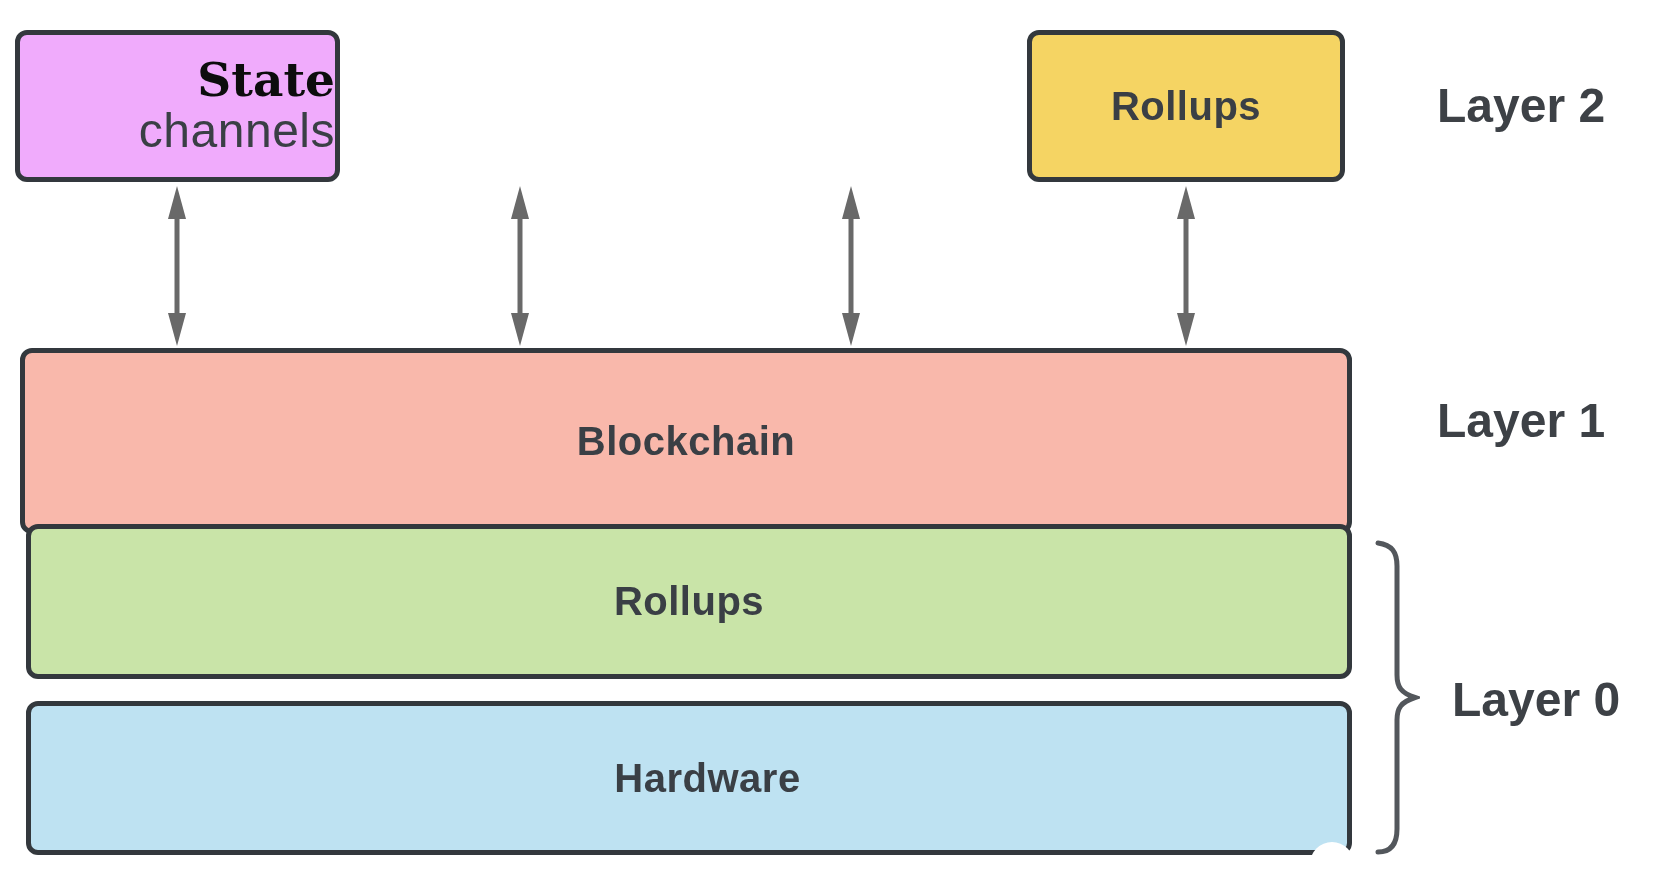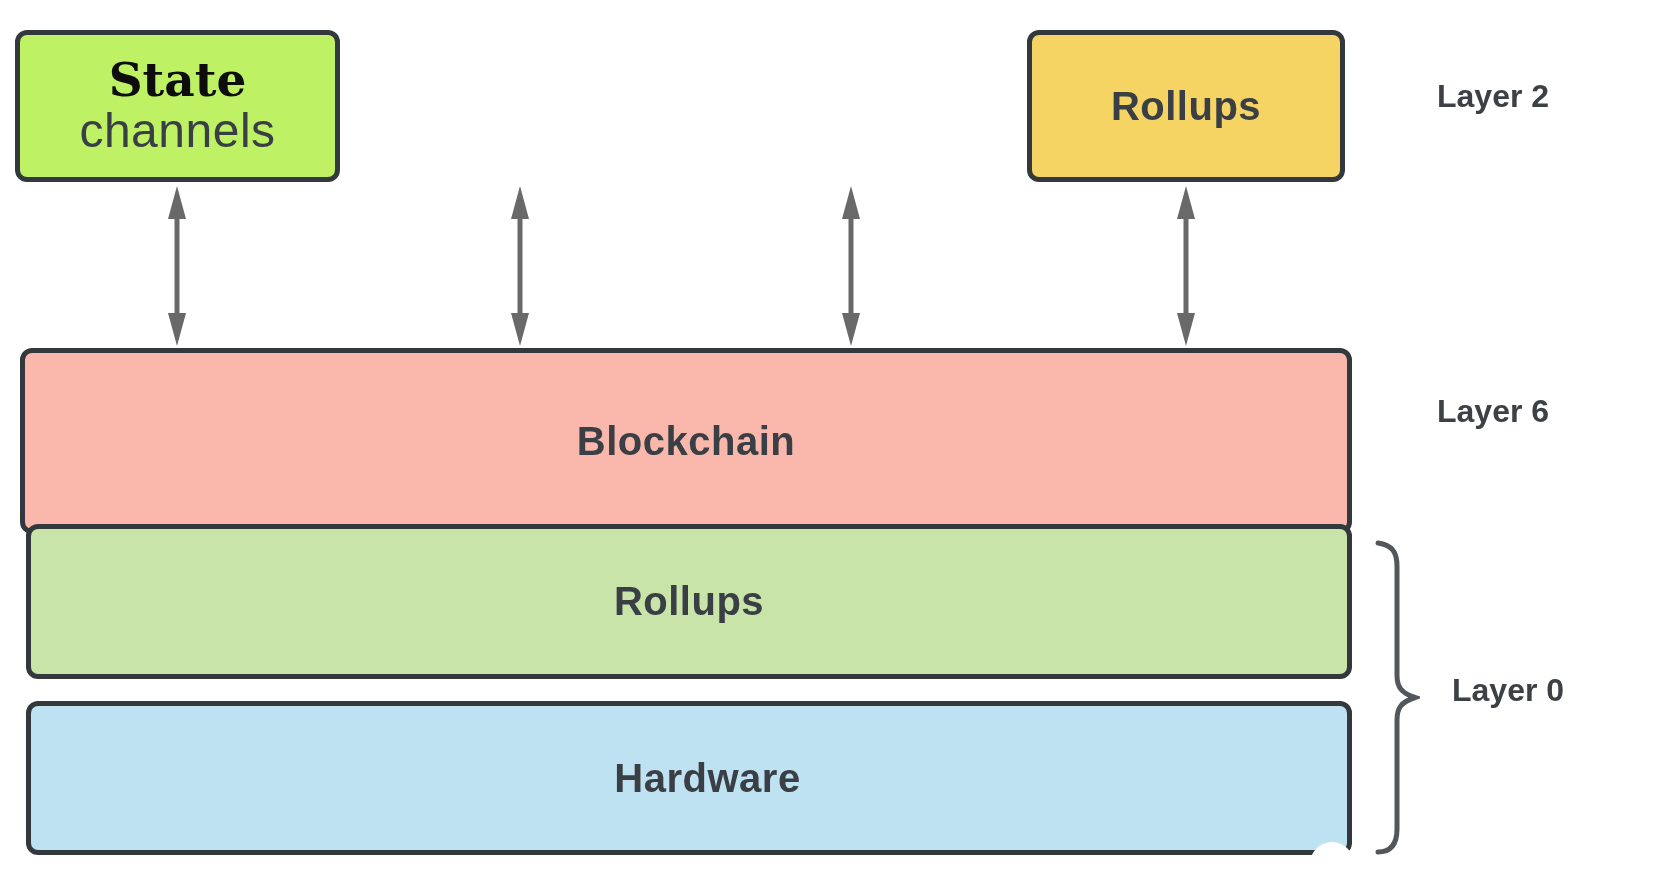--- a/index.html
+++ b/index.html
@@ -62,21 +62,21 @@
     height: 162px;
   }
   .arrow-1 { left: 166px; }
   .arrow-2 { left: 509px; }
   .arrow-3 { left: 840px; }
   .arrow-4 { left: 1175px; }
   
   .layer-label {
     position: absolute;
     left: 1437px;
-    font-size: 32px;
+    font-size: 48px;
     font-weight: bold;
     color: #3d4146;
     white-space: nowrap;
   }
   .label-l2 { top: 78px; }
   .label-l1 { top: 393px; }
   .label-l0 { top: 672px; left: 1452px; }
   
   .brace {
     position: absolute;
@@ -94,21 +94,21 @@
     height: 44px;
     background: #ffffff;
     border-radius: 50%;
   }
 </style>
 </head>
 <body>
 
 <div class="canvas">
 
-  <div class="box l2-box box-state" style="background-color: #bef264;">
+  <div class="box l2-box box-state" style="background-color: #f0abfc; align-items: flex-end;">
     <span class="serif-line">State</span>
     <span class="sans-line">channels</span>
   </div>
 
 
 
   <div class="box l2-box box-rollups" style="background-color: rgb(245, 212, 99);">
     <span>Rollups</span>
   </div>
 
@@ -145,16 +145,16 @@
     <span>Hardware</span>
   </div>
 
   <div class="notch"></div>
 
   <svg class="brace" viewBox="0 0 50 315" aria-hidden="true">
     <path d="M 8 3 C 22 5 27 12 27 26 L 27 135 C 27 147 31 153 45 157.5 C 31 162 27 168 27 180 L 27 289 C 27 303 22 312 8 312" fill="none" stroke="#53575C" stroke-width="5" stroke-linecap="round"></path>
   </svg>
 
   <div class="layer-label label-l2">Layer 2</div>
-  <div class="layer-label label-l1">Layer 6</div>
+  <div class="layer-label label-l1">Layer 1</div>
   <div class="layer-label label-l0">Layer 0</div>
 
 </div>
 
 </body></html>

